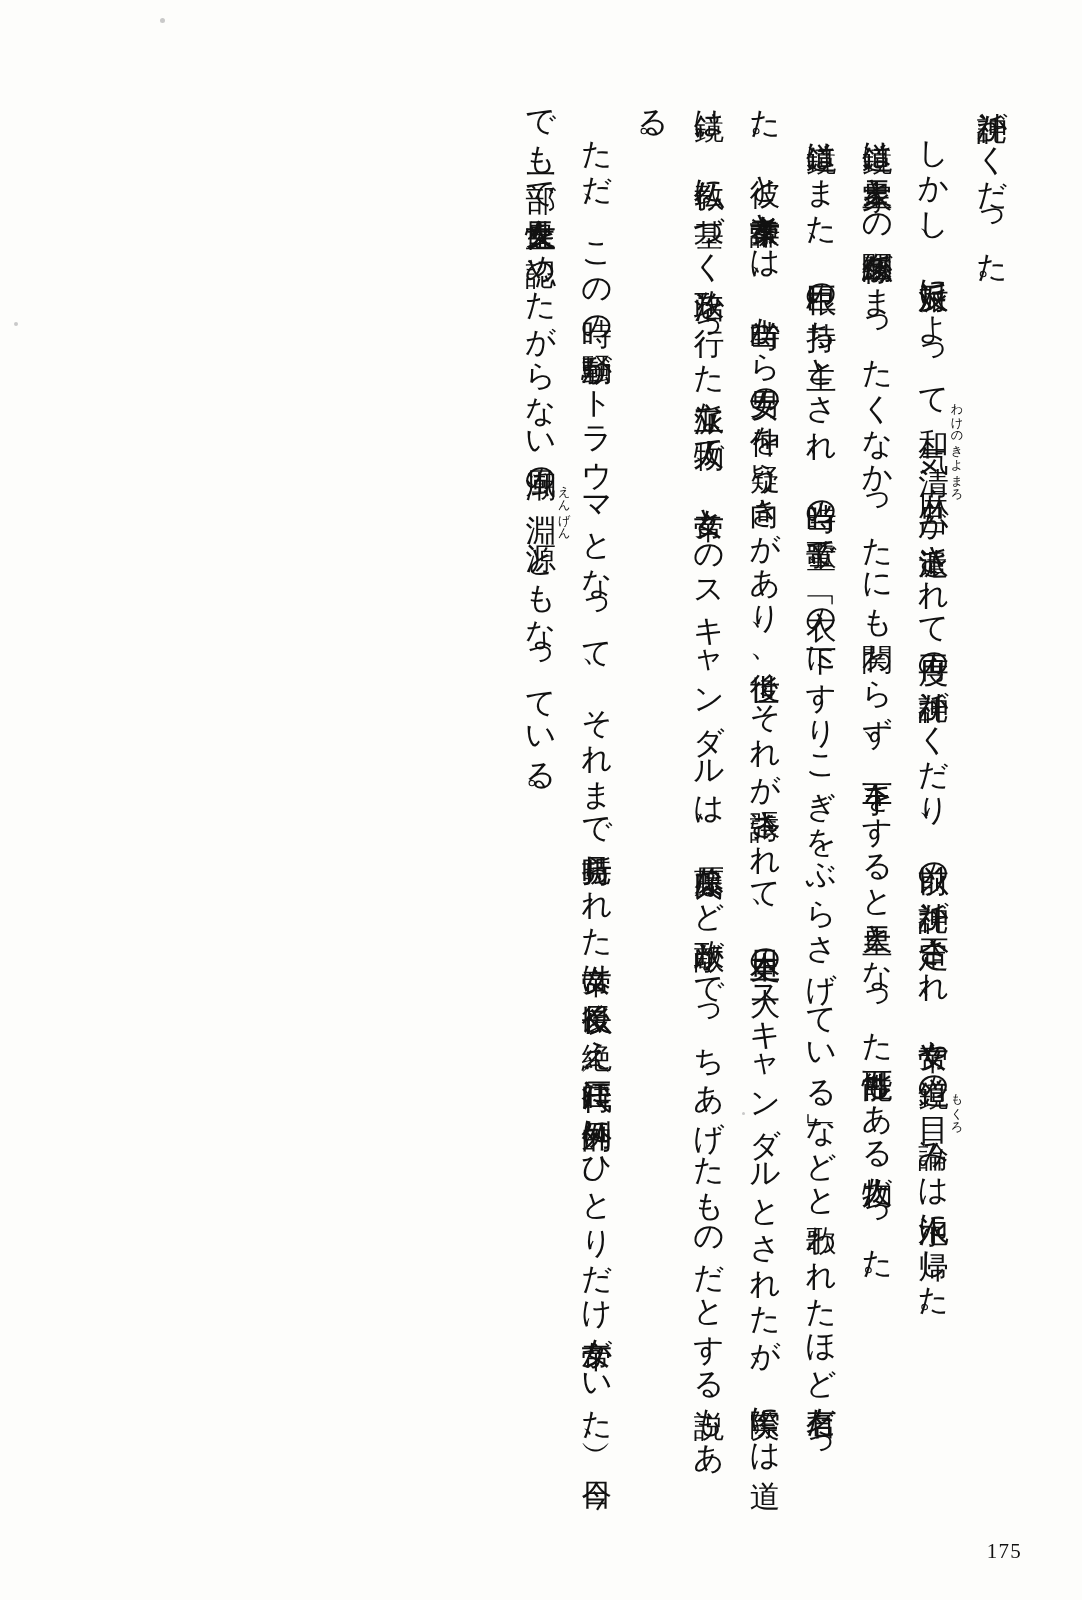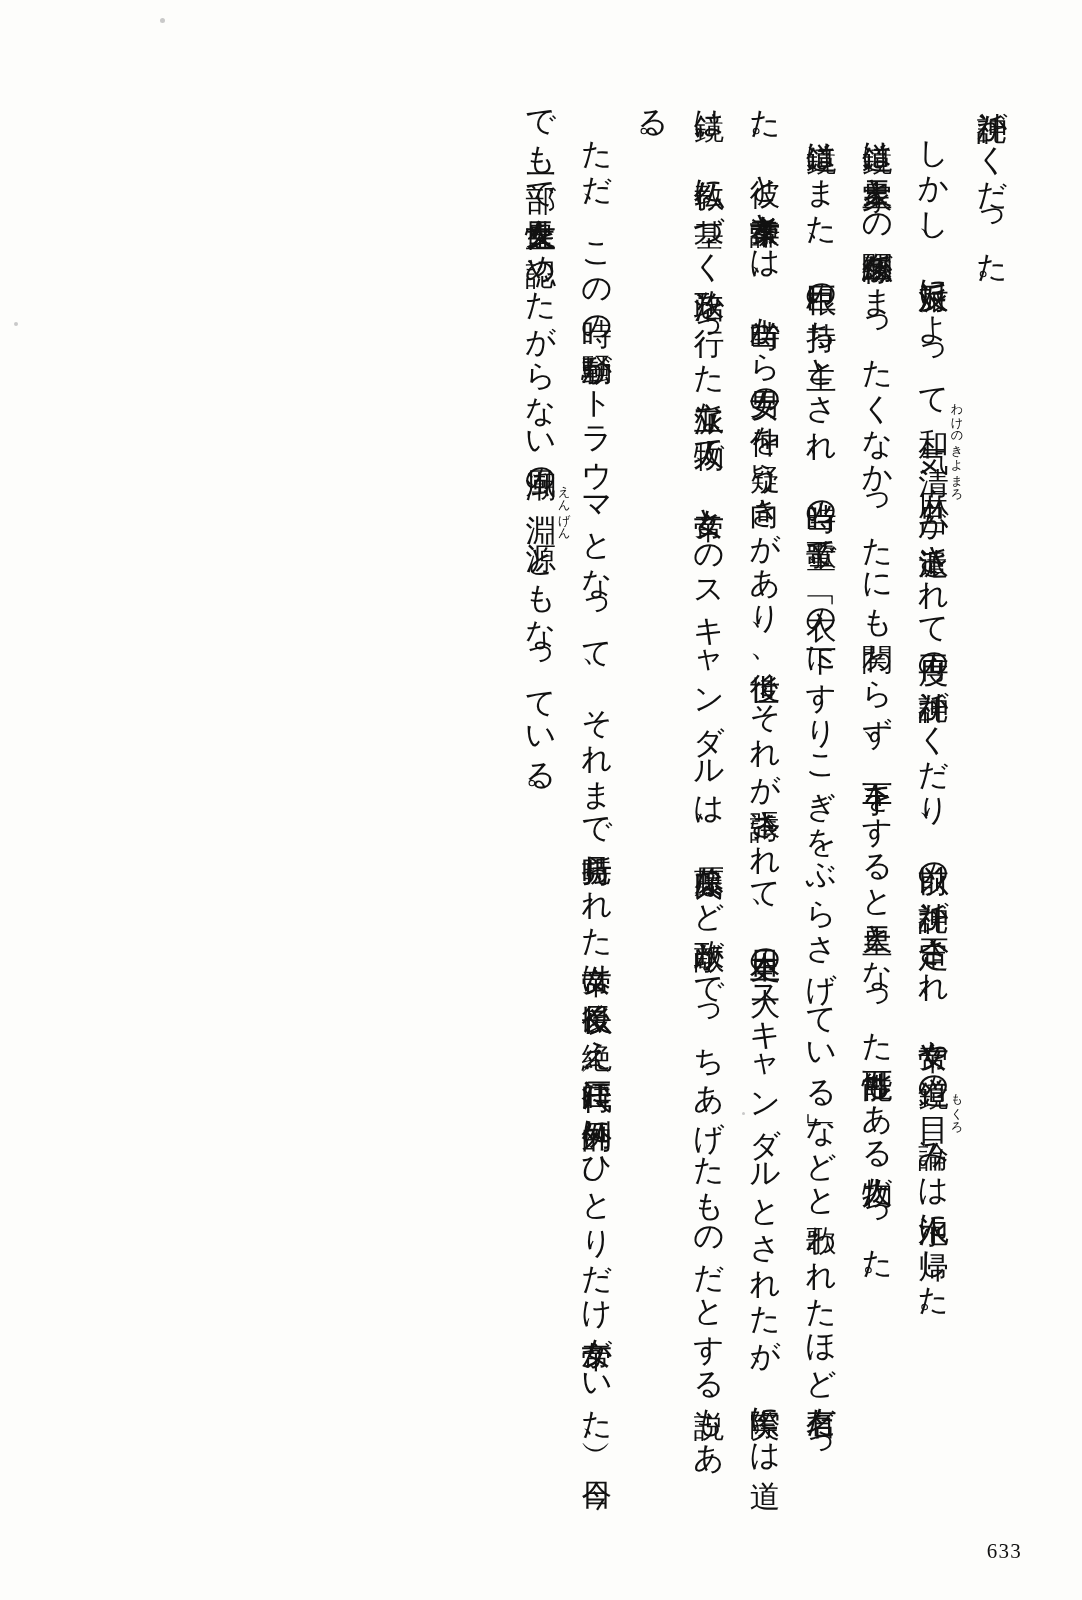--- a/index.html
+++ b/index.html
@@ -78,15 +78,15 @@
   <div class="speck" style="left:742px; top:1112px; width:3px; height:3px;"></div>
 
   <div class="body-text" id="body-text">
       <p class="no-indent">神託がくだった。</p>
       <p>しかし、反対派によって<ruby>和気清麻呂<rt>わけのきよまろ</rt></ruby>が派遣されて再度の神託がくだり、以前の神託が否定され、女帝や道鏡の<ruby>目論<rt>もくろ</rt></ruby>みは水泡に帰した。</p>
       <p>道鏡は天皇家との血縁関係がまったくなかったにも関わらず、下手をすると天皇となった可能性もある人物だった。</p>
       <p>道鏡はまた、巨根の持ち主とされ、当時の童歌で、「衣の下にすりこぎをぶらさげている」などと歌われたほど有名だった。彼と孝謙女帝とは、当時から男女の仲を疑う向きがあり、後世、それが誇張されて、日本史上の大スキャンダルとされたが、実際には道鏡は、仏教に基づく政治を行った立派な人物で、女帝とのスキャンダルは、藤原氏など政敵がでっちあげたものだとする説もある。</p>
       <p>ただ、この時の騒動がトラウマとなって、それまで時折見られた女帝は以後長く絶え（江戸時代に例外的にひとりだけ女帝がいた）、今日でも一部で女性天皇を認めたがらない風潮の<ruby>淵源<rt>えんげん</rt></ruby>ともなっている。</p>
     </div>
 
-  <div class="page-number">633</div>
+  <div class="page-number">175</div>
 
 </div>
 
 </body></html>

